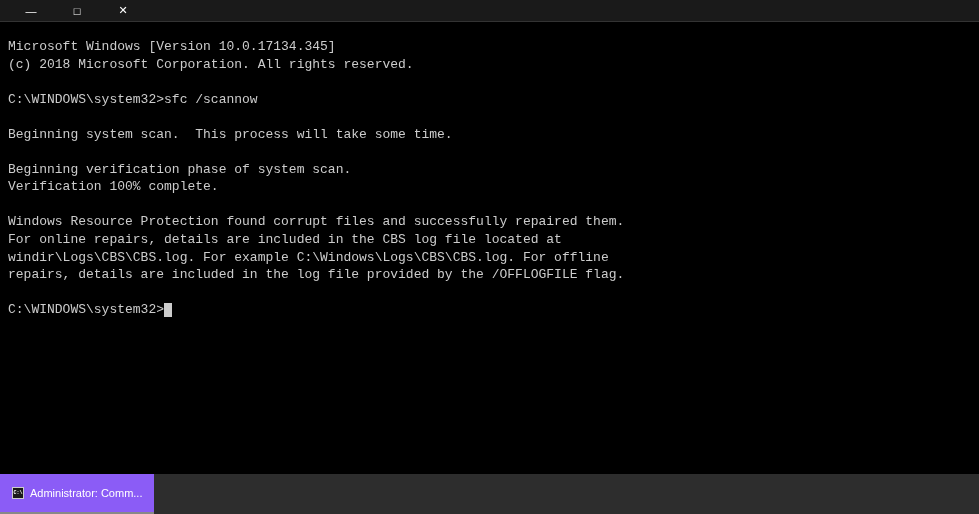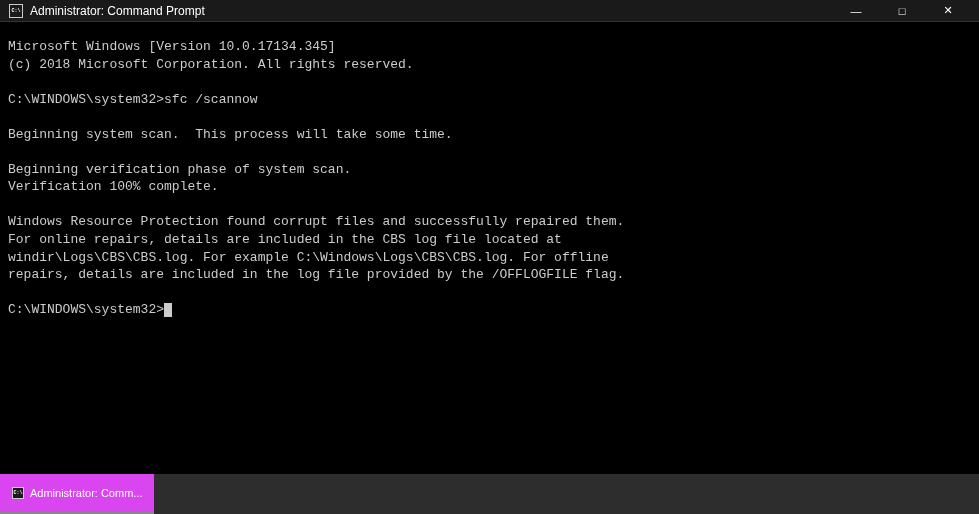--- a/index.html
+++ b/index.html
@@ -129,43 +129,37 @@
       align-items: center;
       flex-shrink: 0;
     }
 
     .taskbar-item {
       height: 100%;
       display: flex;
       align-items: center;
       padding: 0 12px;
       gap: 6px;
-      background: #d946ef;
+      background: #8b5cf6;
       border-bottom: 2px solid #888;
       min-width: 120px;
     }
 
     .taskbar-item-text {
       color: #ffffff;
       font-size: 11px;
       font-family: 'Segoe UI', Arial, sans-serif;
     }
   </style>
 </head>
 <body>
 
 <div class="window">
 
   <div class="title-bar">
-    <div class="title-bar-left">
-      <div class="title-bar-icon">
-        <div class="cmd-icon"></div>
-      </div>
-      <span class="title-text">Administrator: Command Prompt</span>
-    </div>
     <div class="title-bar-controls">
       <button class="title-btn">—</button>
       <button class="title-btn">□</button>
       <button class="title-btn close-btn">✕</button>
     </div>
   </div>
 
   <div class="console-area">
     <div class="console-text" id="console-output">Microsoft Windows [Version 10.0.17134.345]
 (c) 2018 Microsoft Corporation. All rights reserved.

